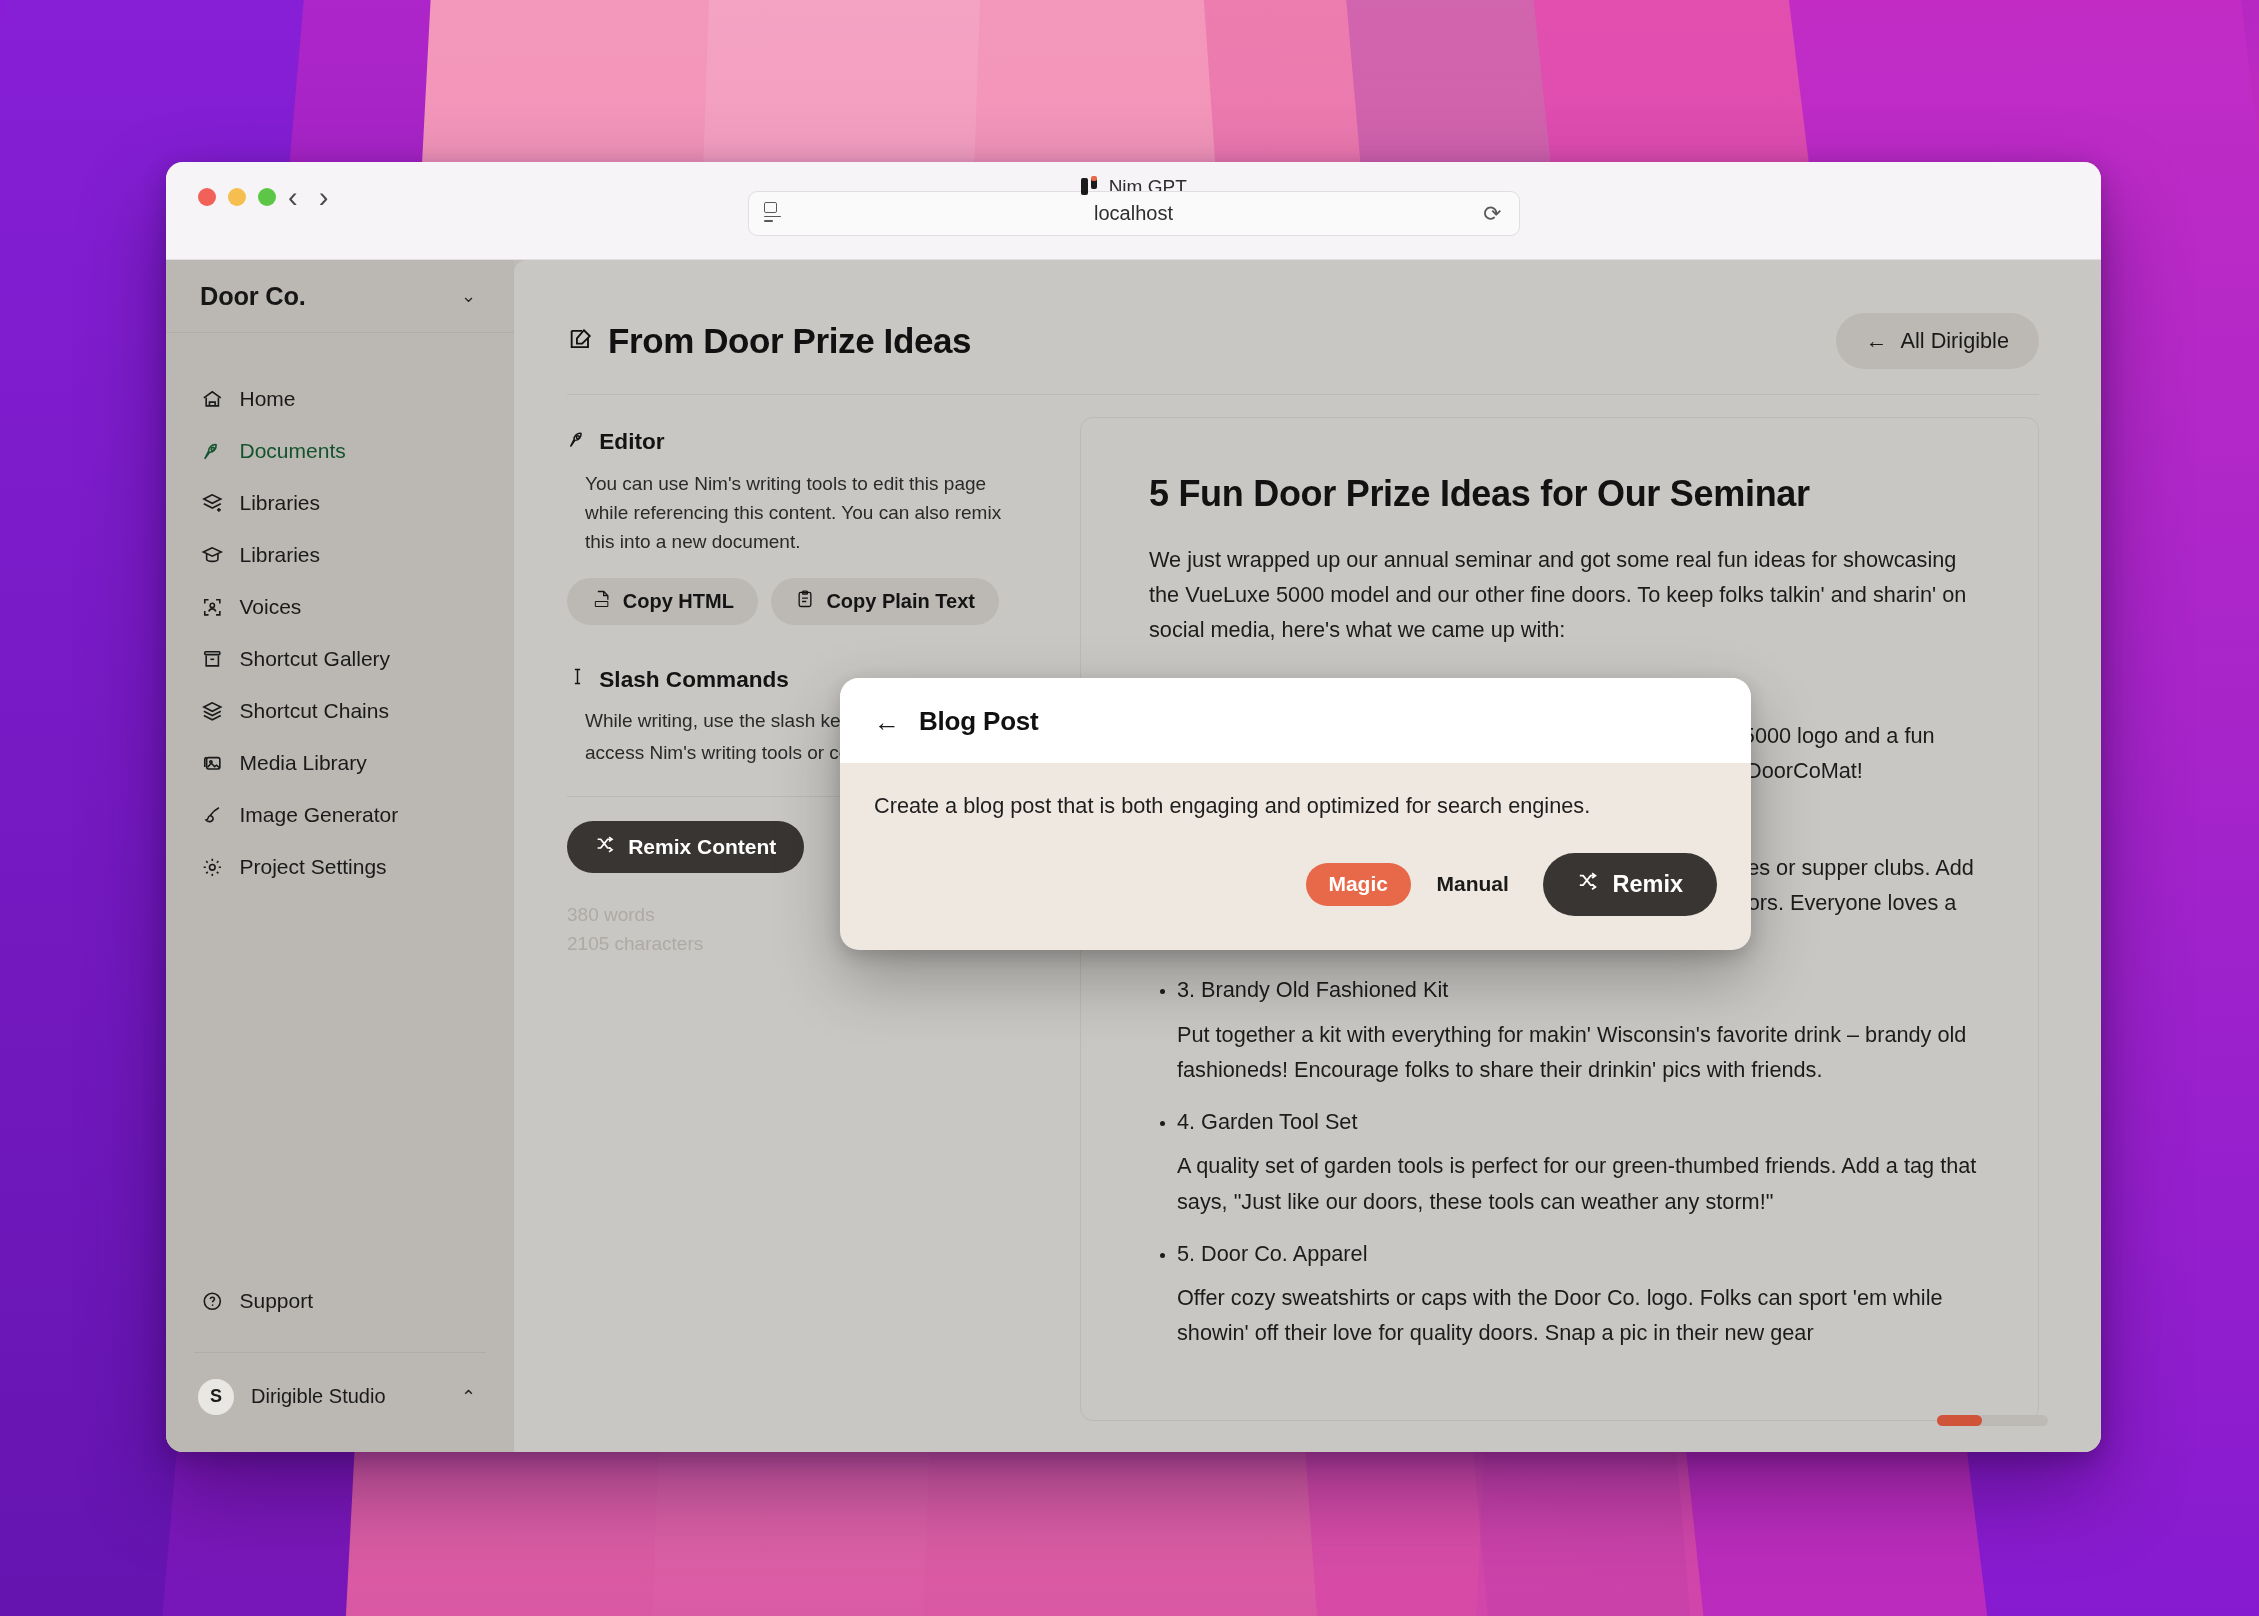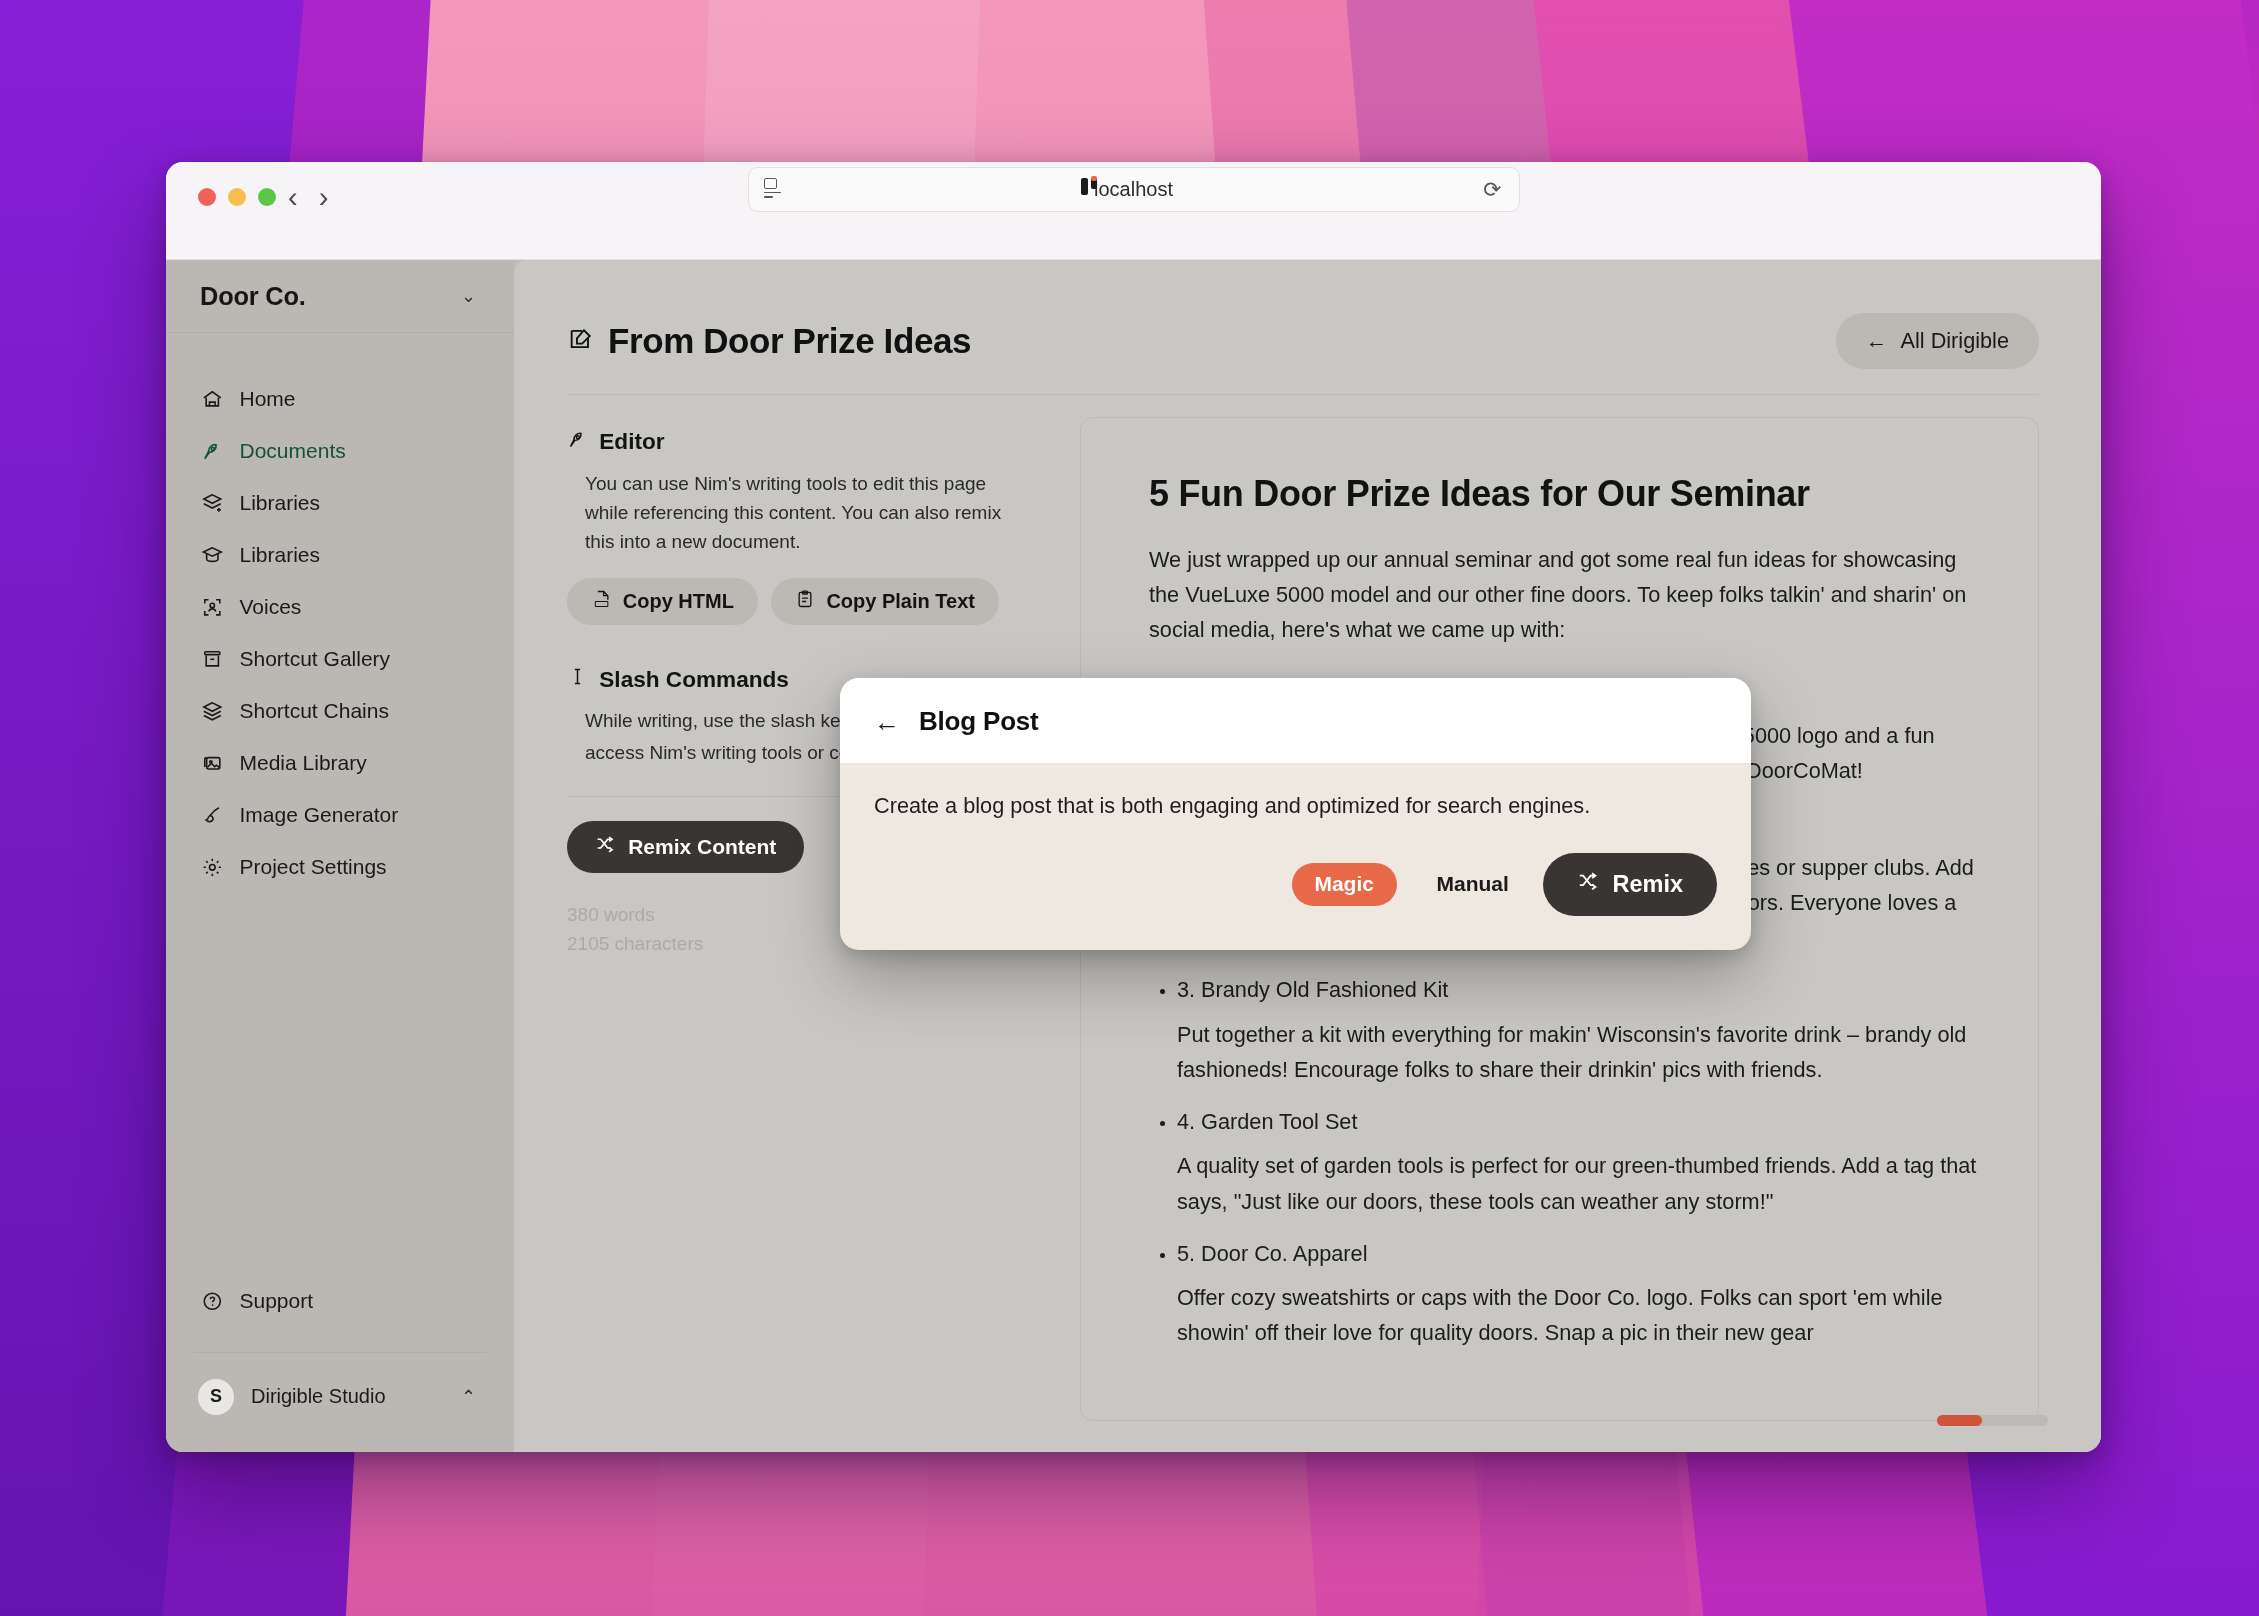--- a/index.html
+++ b/index.html
@@ -43,21 +43,21 @@
     border-bottom: 0.9px solid #E2DEE2;
   }
   .traffic { position: absolute; left: 32px; top: 26px; display: flex; gap: 12.2px; }
   .dot { width: 18px; height: 18px; border-radius: 50%; }
   .dot.r { background: #F1615A; }
   .dot.y { background: #F6BE4F; }
   .dot.g { background: #5CC746; }
   .navbtns { position: absolute; left: 122px; top: 19px; display: flex; gap: 21px; color: #4C4A4C; }
   .navbtns span { font-size: 29px; line-height: 32px; font-weight: 300; }
   .urlbar {
-    position: absolute; left: 50%; transform: translateX(-50%); top: 5px;
+    position: absolute; left: 50%; transform: translateX(-50%); top: 29px;
     width: 772px; height: 45px; border-radius: 9.4px;
     background: #FBFAFB; border: 0.9px solid #E1DDE1;
     display: flex; align-items: center; justify-content: center;
     font-size: 20px; color: #2F2D2F;
   }
   .urlbar .reader { position:absolute; left:15px; top:10.4px; width:17px; height:21px; }
   .urlbar .reader i { display:block; border:1.9px solid #59575A; border-radius:1.9px; width:13px; height:10.4px; }
   .urlbar .reader b { display:block; height:1.9px; background:#59575A; margin-top:2.8px; border-radius:0.9px;}
   .urlbar .reader b:nth-of-type(2){ width:9.4px; }
   .urlbar .reload { position: absolute; right: 17px; font-size: 21.7px; color: #59575A; }
@@ -195,21 +195,21 @@
   }
   .m-head {
     background:#fff; padding: 28px 34px 26px;
     display:flex; align-items:center; gap: 19px;
   }
   .m-back { font-size: 26px; color:#1A1A1A; line-height:1; }
   .m-title { font-size: 26px; font-weight: 700; color:#111; letter-spacing:-0.2px; }
   .m-body { padding: 30px 34px 34px; }
   .m-desc { font-size: 21.7px; color:#1E1E1E; }
   .m-actions { display:flex; align-items:center; justify-content:flex-end; gap: 17px; margin-top: 34px; }
-  .seg { display:flex; align-items:center; gap: 23px; }
+  .seg { display:flex; align-items:center; gap: 9px; }
   .seg-on {
     background:#E8684A; color:#fff; border-radius: 941px;
     padding: 9.4px 22.6px; font-size: 21px; font-weight: 600;
   }
   .seg-off { color:#1B1B1B; padding: 9.4px 17px; font-size: 21px; font-weight: 600; }
   .m-remix {
     display:inline-flex; align-items:center; gap: 13px;
     background:#393533; color:#fff; border-radius: 941px;
     padding: 17px 34px; font-size: 23.5px; font-weight: 600;
   }

